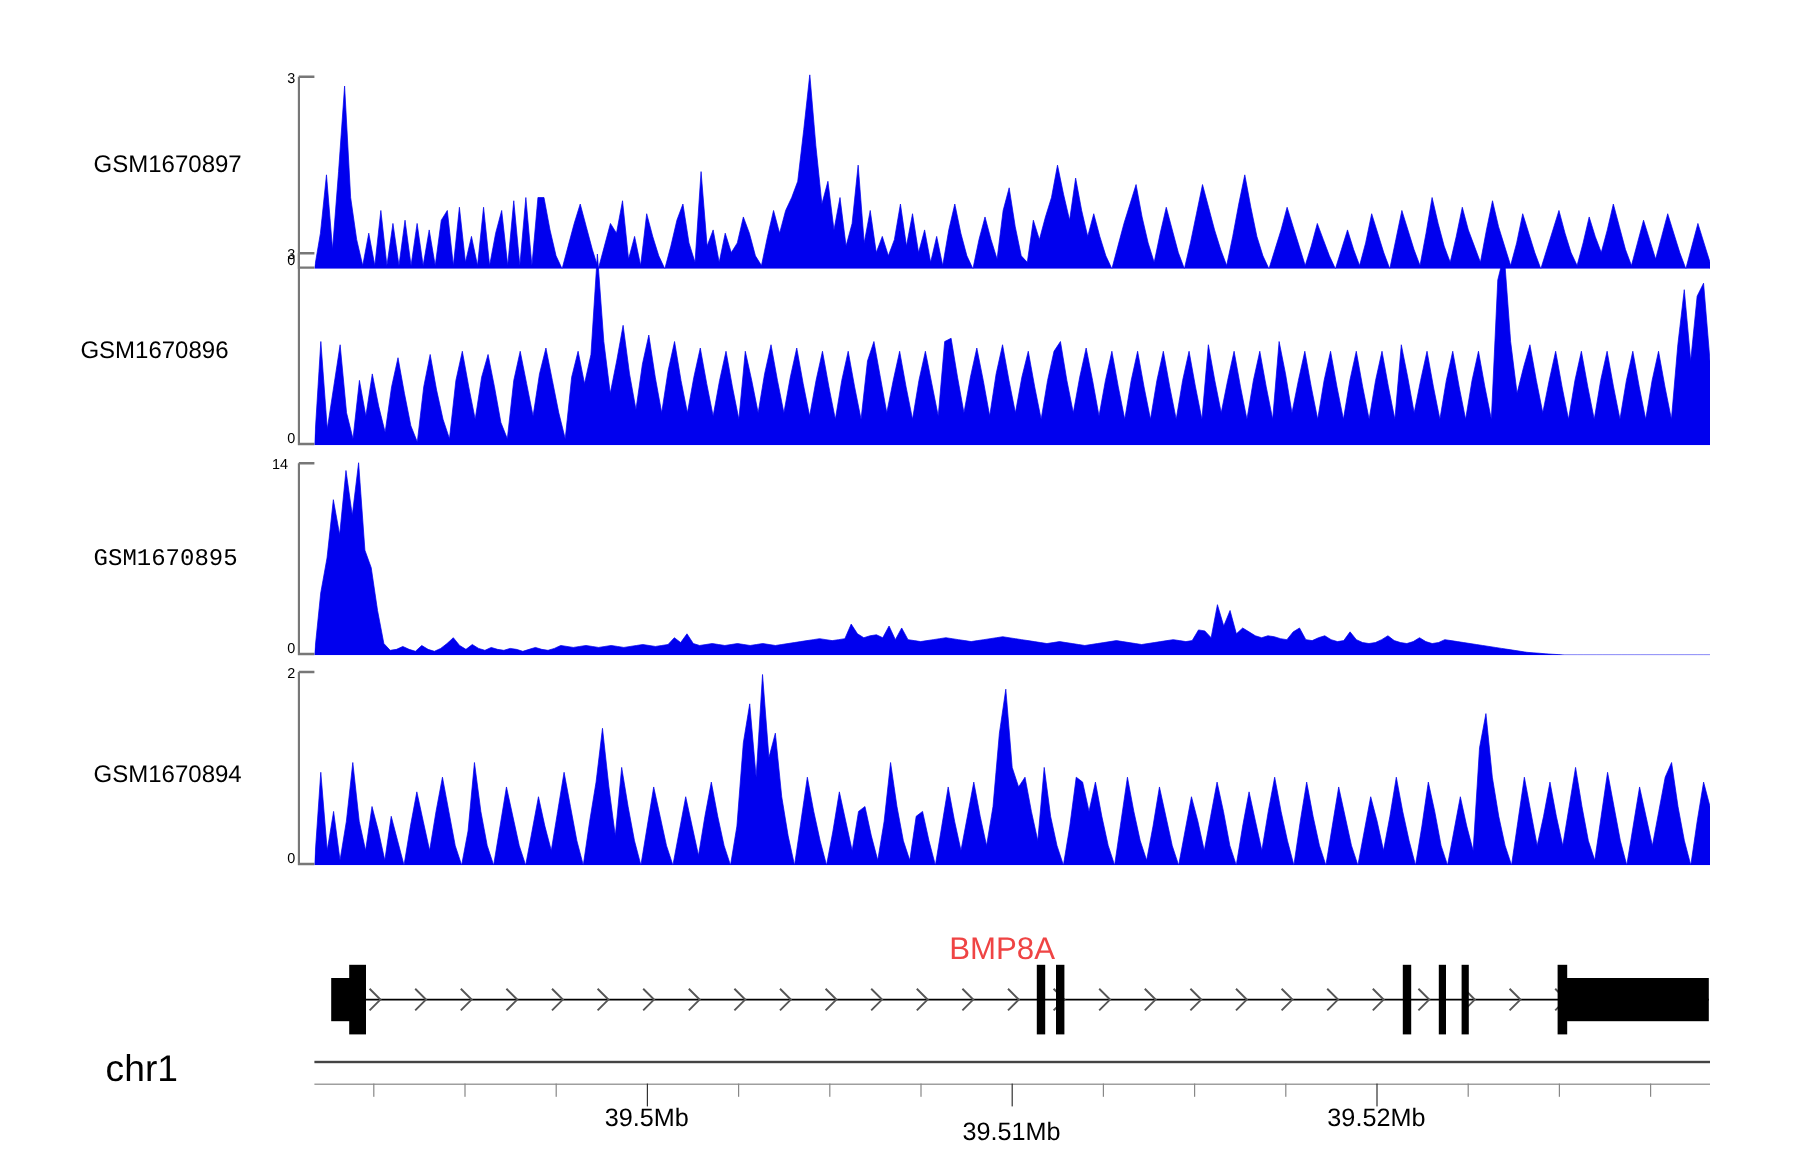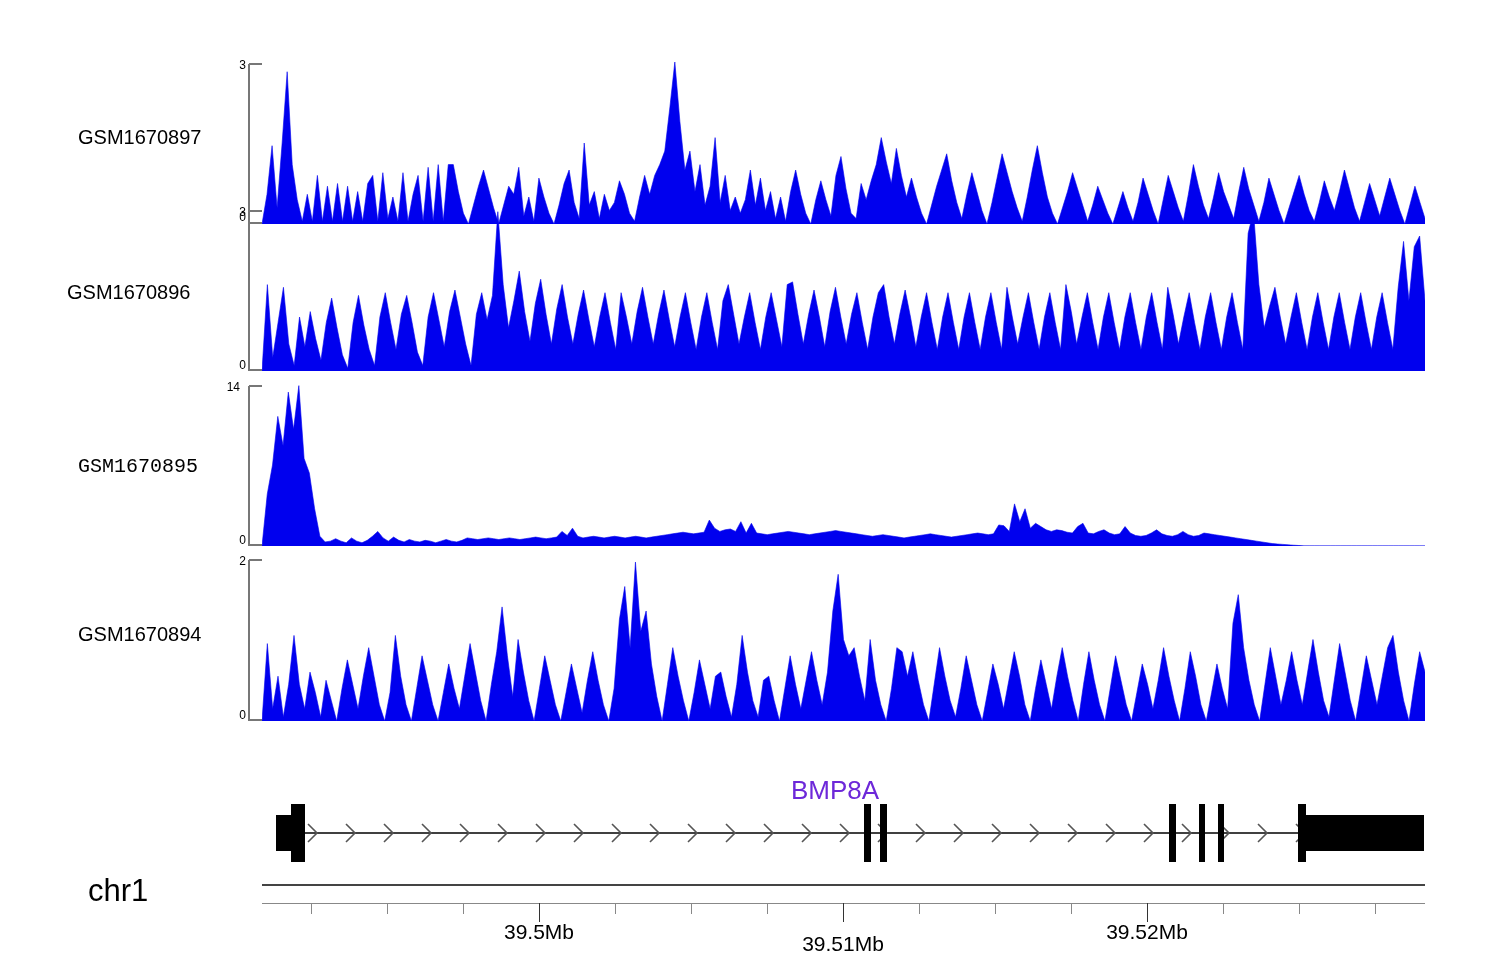--- a/index.html
+++ b/index.html
@@ -7,21 +7,21 @@
        font-family:"Liberation Sans",sans-serif;color:#000;}
   .stage{position:absolute;left:0;top:0;width:1500px;height:980px;}
 
   .track{position:absolute;}
   .track-label{position:absolute;font-size:20px;color:#000;white-space:nowrap;}
   .axis-num{position:absolute;font-size:12px;color:#000;text-align:right;width:34px;}
   .plot{position:absolute;overflow:hidden;}
   .plot svg{display:block;}
   .axisline{position:absolute;}
 
-  .gene-name{position:absolute;font-size:26px;color:#6d28d9;white-space:nowrap;}
+  .gene-name{position:absolute;font-size:26px;color:#ef4444;white-space:nowrap;}
   .chrom-label{position:absolute;font-size:31px;color:#000;white-space:nowrap;}
   .tick-label{position:absolute;font-size:21px;color:#000;white-space:nowrap;
               transform:translateX(-50%);}
   .rule{position:absolute;background:#555;}
   .tick{position:absolute;background:#555;width:1px;}
 </style>
 </head>
 <body>
 
 <div class="stage">
@@ -65,21 +65,21 @@
       <path d="M1,2 L1,161 L14,161" stroke="#777" stroke-width="2" fill="none"></path>
     </svg>
     <div class="plot" style="left:262px;top:7px;width:1163px;height:162px;">
       <svg width="1163" height="162" viewBox="0 0 1163 162" preserveAspectRatio="none">
         <path id="trk2" fill="#0000EE" stroke="#0000EE" stroke-width="0.6" d="M 0 162 L 0.00 162.00 L 5.26 110.16 L 10.52 81.00 L 15.79 32.40 L 21.05 61.56 L 26.31 8.10 L 31.57 45.36 L 36.84 1.62 L 42.10 74.52 L 47.36 89.10 L 52.62 124.74 L 57.89 152.28 L 63.15 157.95 L 68.41 157.14 L 73.67 154.71 L 78.94 157.14 L 84.20 158.76 L 89.46 153.90 L 94.72 157.14 L 99.99 158.76 L 105.25 156.33 L 110.51 152.28 L 115.77 147.42 L 121.04 153.90 L 126.30 157.14 L 131.56 153.09 L 136.82 156.33 L 142.09 157.95 L 147.35 155.52 L 152.61 157.14 L 157.87 157.95 L 163.14 156.33 L 168.40 157.14 L 173.66 158.76 L 178.92 157.14 L 184.19 155.52 L 189.45 157.14 L 194.71 157.95 L 199.97 156.33 L 205.24 153.90 L 210.50 154.71 L 215.76 155.52 L 221.02 154.71 L 226.29 153.90 L 231.55 154.71 L 236.81 155.52 L 242.07 154.71 L 247.33 153.90 L 252.60 154.71 L 257.86 155.52 L 263.12 154.71 L 268.38 153.90 L 273.65 153.09 L 278.91 153.90 L 284.17 154.71 L 289.43 153.90 L 294.70 153.09 L 299.96 147.42 L 305.22 151.47 L 310.48 144.18 L 315.75 152.28 L 321.01 153.90 L 326.27 153.09 L 331.53 152.28 L 336.80 153.09 L 342.06 153.90 L 347.32 153.09 L 352.58 152.28 L 357.85 153.09 L 363.11 153.90 L 368.37 153.09 L 373.63 152.28 L 378.90 153.09 L 384.16 153.90 L 389.42 153.09 L 394.68 152.28 L 399.95 151.47 L 405.21 150.66 L 410.47 149.85 L 415.73 149.04 L 421.00 148.23 L 426.26 149.04 L 431.52 149.85 L 436.78 149.04 L 442.05 148.23 L 447.31 136.08 L 452.57 144.18 L 457.83 147.42 L 463.10 145.80 L 468.36 144.99 L 473.62 147.42 L 478.88 137.70 L 484.14 149.04 L 489.41 139.32 L 494.67 149.04 L 499.93 149.85 L 505.19 150.66 L 510.46 149.85 L 515.72 149.04 L 520.98 148.23 L 526.24 147.42 L 531.51 148.23 L 536.77 149.04 L 542.03 149.85 L 547.29 150.66 L 552.56 149.85 L 557.82 149.04 L 563.08 148.23 L 568.34 147.42 L 573.61 146.61 L 578.87 147.42 L 584.13 148.23 L 589.39 149.04 L 594.66 149.85 L 599.92 150.66 L 605.18 151.47 L 610.44 152.28 L 615.71 151.47 L 620.97 150.66 L 626.23 151.47 L 631.49 152.28 L 636.76 153.09 L 642.02 153.90 L 647.28 153.09 L 652.54 152.28 L 657.81 151.47 L 663.07 150.66 L 668.33 149.85 L 673.59 150.66 L 678.86 151.47 L 684.12 152.28 L 689.38 153.09 L 694.64 152.28 L 699.90 151.47 L 705.17 150.66 L 710.43 149.85 L 715.69 149.04 L 720.95 149.85 L 726.22 150.66 L 731.48 149.85 L 736.74 140.94 L 742.00 141.75 L 747.27 147.42 L 752.53 119.88 L 757.79 137.70 L 763.05 124.74 L 768.32 144.18 L 773.58 139.32 L 778.84 142.56 L 784.10 145.80 L 789.37 147.42 L 794.63 145.80 L 799.89 146.61 L 805.15 148.23 L 810.42 149.04 L 815.68 142.56 L 820.94 139.32 L 826.20 149.04 L 831.47 149.85 L 836.73 147.42 L 841.99 145.80 L 847.25 149.04 L 852.52 150.66 L 857.78 149.85 L 863.04 142.56 L 868.30 149.04 L 873.57 151.47 L 878.83 152.28 L 884.09 151.47 L 889.35 149.04 L 894.62 145.80 L 899.88 149.85 L 905.14 151.47 L 910.40 152.28 L 915.67 150.66 L 920.93 147.42 L 926.19 150.66 L 931.45 152.28 L 936.71 151.47 L 941.98 149.04 L 947.24 149.85 L 952.50 150.66 L 957.76 151.47 L 963.03 152.28 L 968.29 153.09 L 973.55 153.90 L 978.81 154.71 L 984.08 155.52 L 989.34 156.33 L 994.60 157.14 L 999.86 157.95 L 1005.13 158.76 L 1010.39 159.57 L 1015.65 160.06 L 1020.91 160.38 L 1026.18 160.87 L 1031.44 161.19 L 1036.70 161.51 L 1041.96 162.00 L 1047.23 162.00 L 1052.49 162.00 L 1057.75 162.00 L 1063.01 162.00 L 1068.28 162.00 L 1073.54 162.00 L 1078.80 162.00 L 1084.06 162.00 L 1089.33 162.00 L 1094.59 162.00 L 1099.85 162.00 L 1105.11 162.00 L 1110.38 162.00 L 1115.64 162.00 L 1120.90 162.00 L 1126.16 162.00 L 1131.43 162.00 L 1136.69 162.00 L 1141.95 162.00 L 1147.21 162.00 L 1152.48 162.00 L 1157.74 162.00 L 1163.00 162.00 L 1163 162 Z"></path>
       </svg>
     </div>
   </div>
 
   <div class="track" style="left:0;top:551px;width:1500px;height:172px;">
-    <div class="track-label" style="left:78px;top:72px;text-align:center;">GSM1670894</div>
+    <div class="track-label" style="left:78px;top:84px;text-align:center;">GSM1670894</div>
     <div class="axis-num" style="left:212px;top:3px;">2</div>
     <div class="axis-num" style="left:212px;top:157px;">0</div>
     <svg class="axisline" style="left:248px;top:7px;" width="16" height="165">
       <path d="M1,2 L14,2" stroke="#777" stroke-width="2" fill="none"></path>
       <path d="M1,2 L1,162 L14,162" stroke="#777" stroke-width="2" fill="none"></path>
     </svg>
     <div class="plot" style="left:262px;top:7px;width:1163px;height:163px;">
       <svg width="1163" height="163" viewBox="0 0 1163 163" preserveAspectRatio="none">
         <path id="trk3" fill="#0000EE" stroke="#0000EE" stroke-width="0.6" d="M 0 163 L 0.00 163.00 L 5.33 85.58 L 10.67 150.78 L 16.00 118.17 L 21.34 158.93 L 26.67 126.32 L 32.01 77.42 L 37.34 126.32 L 42.68 150.78 L 48.01 114.10 L 53.35 134.47 L 58.68 158.93 L 64.02 122.25 L 69.35 142.63 L 74.69 163.00 L 80.02 130.40 L 85.36 101.88 L 90.69 126.32 L 96.03 150.78 L 101.36 118.17 L 106.70 89.65 L 112.03 118.17 L 117.37 146.70 L 122.70 163.00 L 128.04 134.47 L 133.37 77.42 L 138.71 118.17 L 144.04 146.70 L 149.38 163.00 L 154.71 130.40 L 160.05 97.80 L 165.38 122.25 L 170.72 146.70 L 176.05 163.00 L 181.39 134.47 L 186.72 105.95 L 192.06 130.40 L 197.39 150.78 L 202.72 118.17 L 208.06 85.58 L 213.39 114.10 L 218.73 142.63 L 224.06 163.00 L 229.40 126.32 L 234.73 93.73 L 240.07 48.90 L 245.40 97.80 L 250.74 138.55 L 256.07 81.50 L 261.41 114.10 L 266.74 142.63 L 272.08 163.00 L 277.41 130.40 L 282.75 97.80 L 288.08 122.25 L 293.42 146.70 L 298.75 163.00 L 304.09 134.47 L 309.42 105.95 L 314.76 130.40 L 320.09 154.85 L 325.43 122.25 L 330.76 93.73 L 336.10 122.25 L 341.43 146.70 L 346.77 163.00 L 352.10 130.40 L 357.44 61.13 L 362.77 28.53 L 368.11 89.65 L 373.44 4.08 L 378.78 73.35 L 384.11 52.97 L 389.44 105.95 L 394.78 138.55 L 400.11 163.00 L 405.45 126.32 L 410.78 89.65 L 416.12 118.17 L 421.45 142.63 L 426.79 163.00 L 432.12 134.47 L 437.46 101.88 L 442.79 126.32 L 448.13 150.78 L 453.46 118.17 L 458.80 114.10 L 464.13 138.55 L 469.47 158.93 L 474.80 126.32 L 480.14 77.42 L 485.47 114.10 L 490.81 142.63 L 496.14 158.93 L 501.48 122.25 L 506.81 118.17 L 512.15 142.63 L 517.48 163.00 L 522.82 130.40 L 528.15 97.80 L 533.49 126.32 L 538.82 150.78 L 544.16 122.25 L 549.49 93.73 L 554.83 122.25 L 560.16 146.70 L 565.50 114.10 L 570.83 52.97 L 576.17 16.30 L 581.50 81.50 L 586.83 97.80 L 592.17 89.65 L 597.50 118.17 L 602.84 142.63 L 608.17 81.50 L 613.51 122.25 L 618.84 146.70 L 624.18 163.00 L 629.51 130.40 L 634.85 89.65 L 640.18 93.73 L 645.52 118.17 L 650.85 93.73 L 656.19 122.25 L 661.52 146.70 L 666.86 163.00 L 672.19 126.32 L 677.53 89.65 L 682.86 118.17 L 688.20 142.63 L 693.53 158.93 L 698.87 130.40 L 704.20 97.80 L 709.54 122.25 L 714.87 146.70 L 720.21 163.00 L 725.54 134.47 L 730.88 105.95 L 736.21 126.32 L 741.55 150.78 L 746.88 122.25 L 752.22 93.73 L 757.55 118.17 L 762.89 146.70 L 768.22 163.00 L 773.56 130.40 L 778.89 101.88 L 784.22 126.32 L 789.56 150.78 L 794.89 118.17 L 800.23 89.65 L 805.56 118.17 L 810.90 142.63 L 816.23 163.00 L 821.57 126.32 L 826.90 93.73 L 832.24 122.25 L 837.57 146.70 L 842.91 163.00 L 848.24 130.40 L 853.58 97.80 L 858.91 122.25 L 864.25 146.70 L 869.58 163.00 L 874.92 134.47 L 880.25 105.95 L 885.59 126.32 L 890.92 150.78 L 896.26 122.25 L 901.59 89.65 L 906.93 118.17 L 912.26 142.63 L 917.60 163.00 L 922.93 130.40 L 928.27 93.73 L 933.60 118.17 L 938.94 146.70 L 944.27 163.00 L 949.61 134.47 L 954.94 105.95 L 960.28 130.40 L 965.61 150.78 L 970.94 65.20 L 976.28 36.67 L 981.61 89.65 L 986.95 122.25 L 992.28 146.70 L 997.62 163.00 L 1002.95 126.32 L 1008.29 89.65 L 1013.62 118.17 L 1018.96 146.70 L 1024.29 122.25 L 1029.63 93.73 L 1034.96 122.25 L 1040.30 146.70 L 1045.63 114.10 L 1050.97 81.50 L 1056.30 114.10 L 1061.64 142.63 L 1066.97 158.93 L 1072.31 122.25 L 1077.64 85.58 L 1082.98 114.10 L 1088.31 142.63 L 1093.65 163.00 L 1098.98 130.40 L 1104.32 97.80 L 1109.65 122.25 L 1114.99 146.70 L 1120.32 118.17 L 1125.66 89.65 L 1130.99 77.42 L 1136.33 114.10 L 1141.66 142.63 L 1147.00 163.00 L 1152.33 126.32 L 1157.67 93.73 L 1163.00 114.10 L 1163 163 Z"></path>
       </svg>

